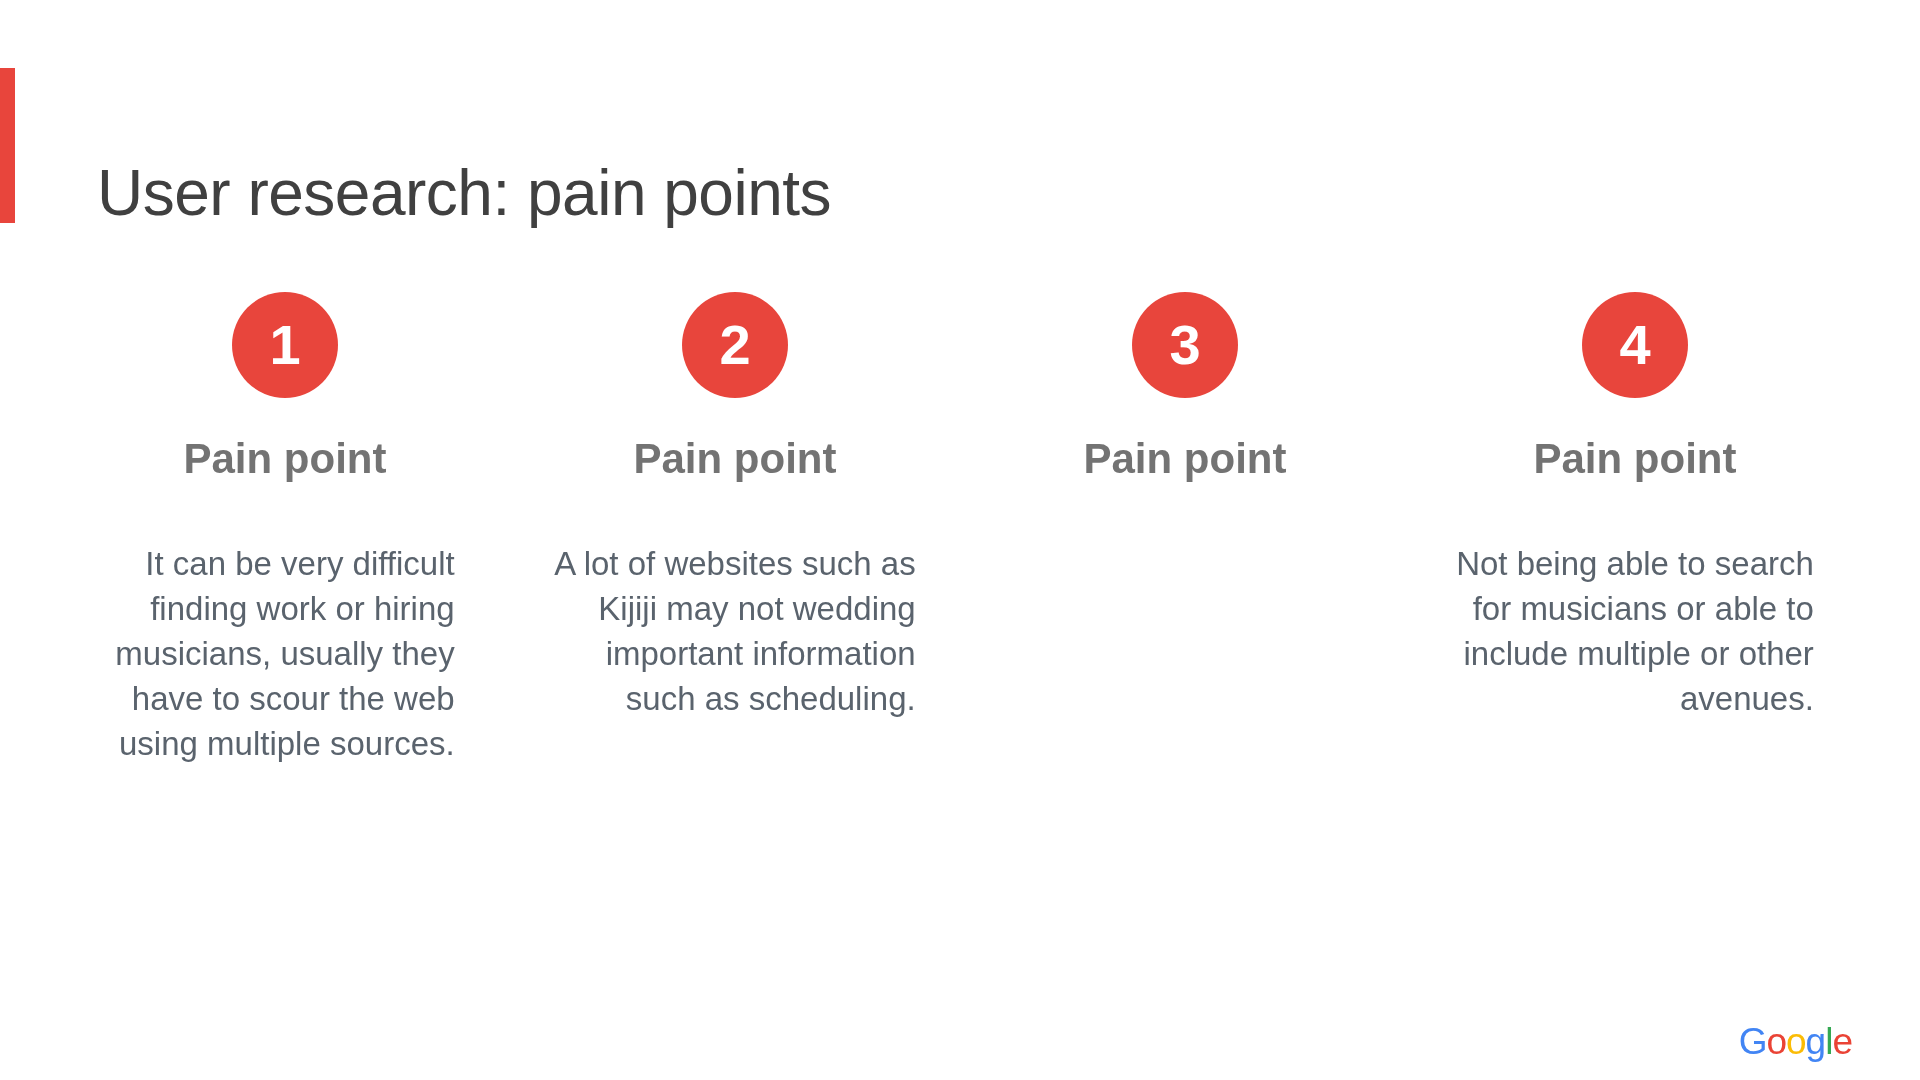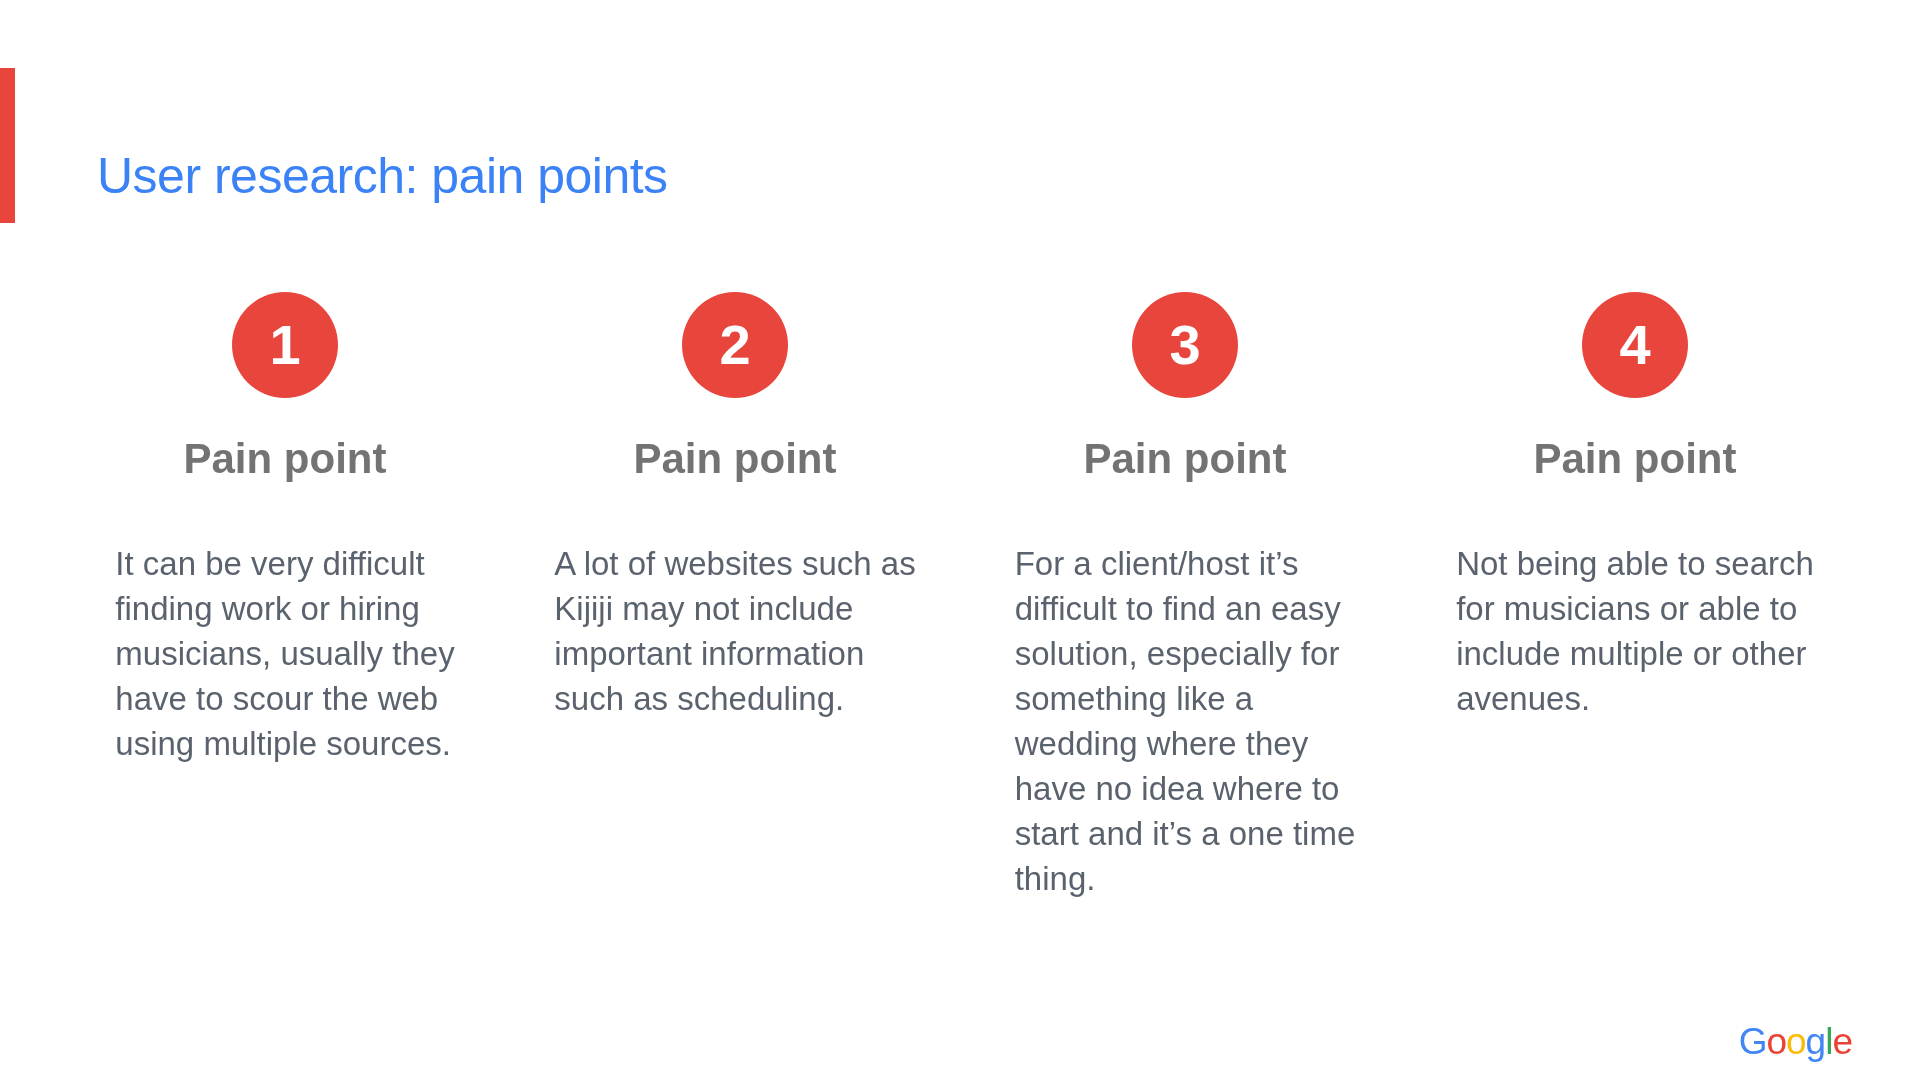--- a/index.html
+++ b/index.html
@@ -16,24 +16,24 @@
     left: 0;
     top: 68px;
     width: 15px;
     height: 155px;
     background: #E8453C;
   }
   .slide-title {
     position: absolute;
     left: 97px;
     top: 112px;
-    font-size: 50px;
+    font-size: 64px;
     font-weight: 400;
     letter-spacing: -0.5px;
-    color: #3b82f6;
+    color: #404040;
     line-height: 1.2;
     white-space: nowrap;
   }
   .columns {
     position: absolute;
     left: 60px;
     top: 292px;
     width: 1800px;
     display: flex;
   }
@@ -63,21 +63,21 @@
     font-size: 42px;
     font-weight: 700;
     line-height: 1.2;
     color: #737373;
   }
   .pain-body {
     margin-top: 57px;
     font-size: 33px;
     line-height: 45px;
     color: #5A636D;
-    text-align: left;
+    text-align: right;
     white-space: pre-line;
   }
   .google-logo {
     position: absolute;
     right: 68px;
     bottom: 20px;
     font-size: 37px;
     font-weight: 400;
     letter-spacing: -1px;
     line-height: 1;
@@ -106,38 +106,30 @@
 have to scour the web
 using multiple sources.</div>
     </div>
 
     <div class="column">
       <div class="number-circle">
         <span>2</span>
       </div>
       <div class="pain-heading">Pain point</div>
       <div class="pain-body">A lot of websites such as
-Kijiji may not include
+Kijiji may not wedding
 important information
 such as scheduling.</div>
     </div>
 
     <div class="column">
       <div class="number-circle">
         <span>3</span>
       </div>
       <div class="pain-heading">Pain point</div>
-      <div class="pain-body">For a client/host it’s
-difficult to find an easy
-solution, especially for
-something like a
-wedding where they
-have no idea where to
-start and it’s a one time
-thing.</div>
     </div>
 
     <div class="column">
       <div class="number-circle">
         <span>4</span>
       </div>
       <div class="pain-heading">Pain point</div>
       <div class="pain-body">Not being able to search
 for musicians or able to
 include multiple or other

